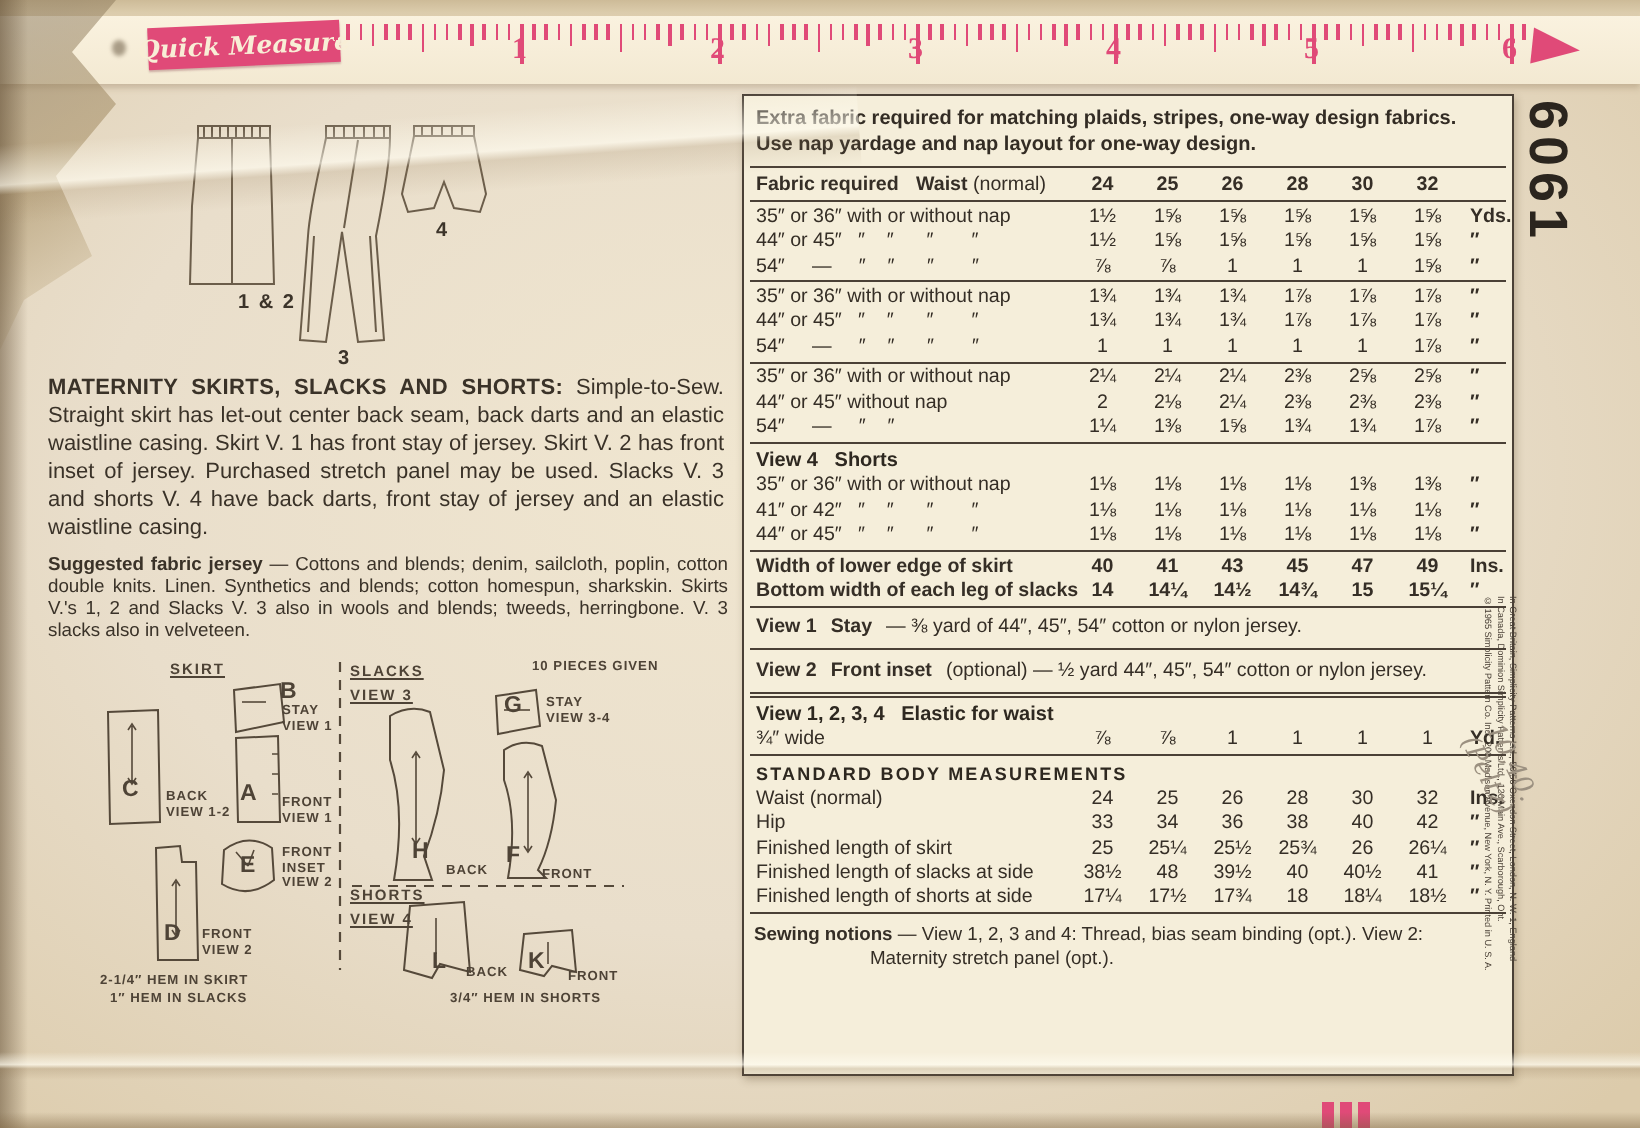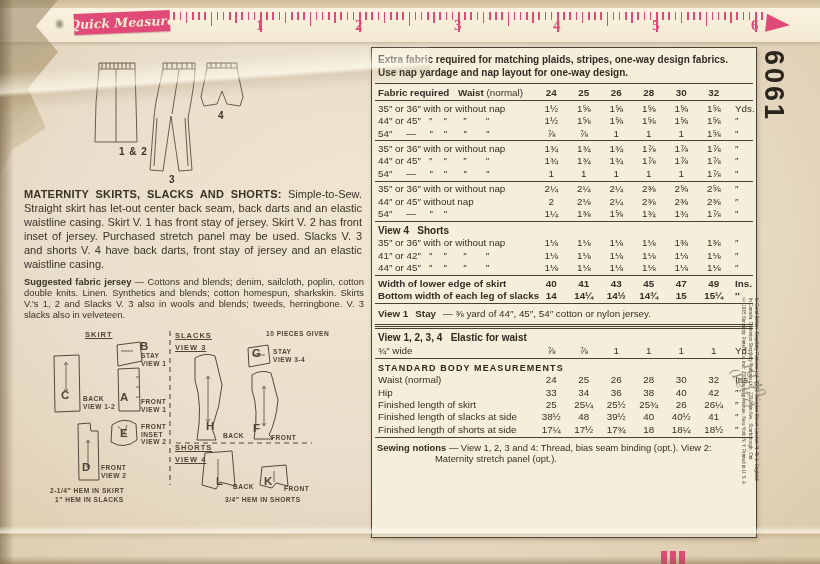--- a/index.html
+++ b/index.html
@@ -47,21 +47,21 @@
   .yardage{position:absolute;left:371px;top:47px;width:386px;height:491px;
     background:#f5eeda;border:1.6px solid #4a4036;box-shadow:1px 2px 4px rgba(90,70,40,.3);
     padding-top:4px;box-sizing:border-box;color:#352e26;}
   .t-intro{font-size:10px;font-weight:bold;padding:2px 6px 3px;line-height:12.6px;color:#332c24;}
   .t-rule{border-top:1.4px solid #4a4036;margin:1px 3px;}
   .t-row{display:grid;grid-template-columns:157px 32.5px 32.5px 32.5px 32.5px 32.5px 32.5px 1fr;
     align-items:center;height:12.4px;padding-left:6px;font-size:9.8px;}
   .t-row.bold{font-weight:bold;}
   .t-label{white-space:pre;overflow:visible;}
   .t-val{text-align:center;}
-  .t-unit{padding-left:5px;}
+  .t-unit{padding-left:5px;font-weight:bold;}
   .t-head{height:14px;font-weight:bold;}
   .hsplit{position:relative;}
   .hsplit .w2{position:absolute;left:80px;top:0;}
   .hsplit .w2 i{font-style:normal;font-weight:normal;}
   .t-title{font-weight:bold;font-size:10px;padding:2px 0 1px 6px;white-space:pre;color:#2e2820;}
   .t-title.spaced{letter-spacing:1.1px;font-size:9px;padding-top:3px;}
   .t-note{font-size:9.8px;padding:3.5px 6px 4px;}
   .t-note b{margin-right:7px;}
   .t-notions{font-size:9.4px;padding:3px 8px 3px 5px;line-height:11.5px;}
   .t-notions .l2{display:block;padding-left:58px;}
@@ -484,20 +484,21 @@
           <span class="t-val">14¼</span>
           <span class="t-val">14½</span>
           <span class="t-val">14¾</span>
           <span class="t-val">15</span>
           <span class="t-val">15¼</span>
           <span class="t-unit">″</span>
         </div>
         <div class="t-rule"></div>
         <div class="t-note"><b>View 1</b><b>Stay</b><span>— ⅜ yard of 44″, 45″, 54″ cotton or nylon jersey.</span></div>
         <div class="t-rule"></div>
+        <div class="t-note"><b>View 2</b><b>Front inset</b><span>(optional) — ½ yard 44″, 45″, 54″ cotton or nylon jersey.</span></div>
         <div class="t-rule"></div>
         <div class="t-rule"></div>
         <div class="t-title">View 1, 2, 3, 4   Elastic for waist</div>
         <div class="t-row">
           <span class="t-label">¾″ wide</span>
           <span class="t-val">⅞</span>
           <span class="t-val">⅞</span>
           <span class="t-val">1</span>
           <span class="t-val">1</span>
           <span class="t-val">1</span>

